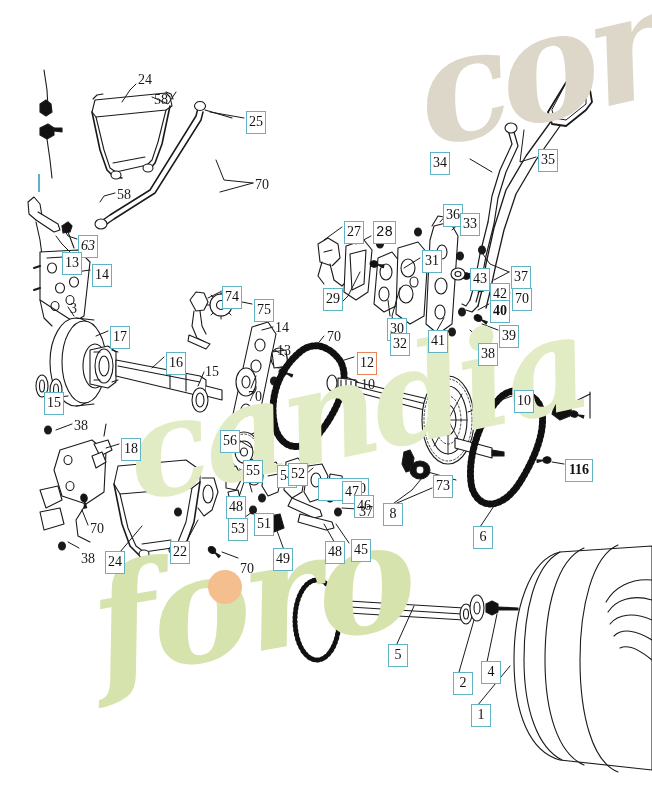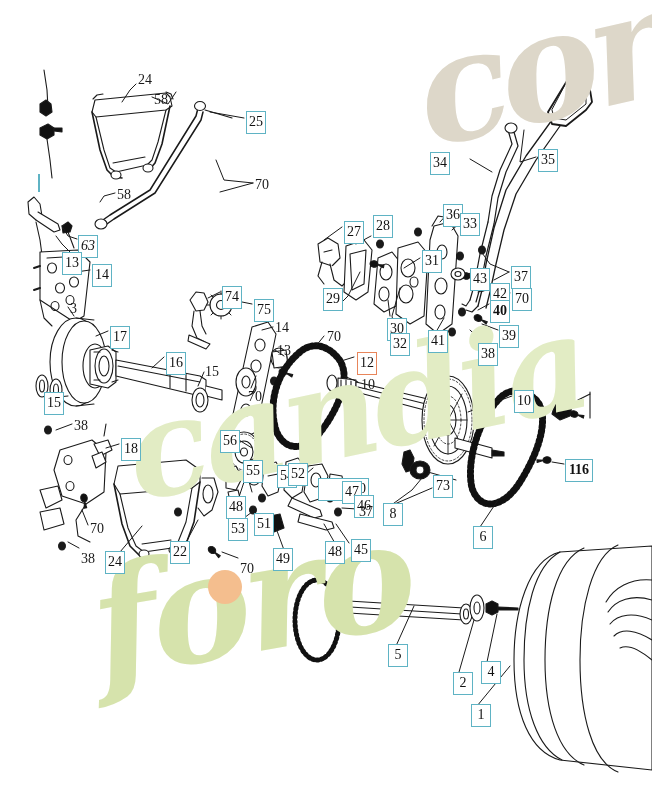--- a/index.html
+++ b/index.html
@@ -573,21 +573,21 @@
       <div class="callout" style="left: 273px; top: 548px;">49</div>
       <div class="callout" style="left: 277px; top: 465px;">54</div>
       <div class="callout" style="left: 288px; top: 463px;">52</div>
       <div class="callout" style="left: 318px; top: 478px; padding-left: 33px;">50</div>
       <div class="callout" style="left: 342px; top: 481px;">47</div>
       <div class="callout" style="left: 354px; top: 495px;">46</div>
       <div class="plainnum" style="left: 359px; top: 505px;">37</div>
       <div class="callout" style="left: 325px; top: 541px;">48</div>
       <div class="callout" style="left: 351px; top: 539px;">45</div>
       <div class="callout" style="left: 344px; top: 221px;">27</div>
-      <div class="callout" style="left: 373px; top: 215px;">28</div>
+      <div class="callout" style="left: 373px; top: 221px; font-family: Liberation Mono, monospace;">28</div>
       <div class="callout" style="left: 323px; top: 288px;">29</div>
       <div class="callout" style="left: 387px; top: 310px; margin-top: 8px;">30</div>
       <div class="callout" style="left: 422px; top: 250px;">31</div>
       <div class="callout" style="left: 390px; top: 333px;">32</div>
       <div class="callout" style="left: 428px; top: 330px;">41</div>
       <div class="callout" style="left: 443px; top: 204px;">36</div>
       <div class="callout" style="left: 460px; top: 213px;">33</div>
       <div class="callout" style="left: 430px; top: 152px;">34</div>
       <div class="callout" style="left: 538px; top: 149px;">35</div>
       <div class="callout" style="left: 470px; top: 268px;">43</div>

